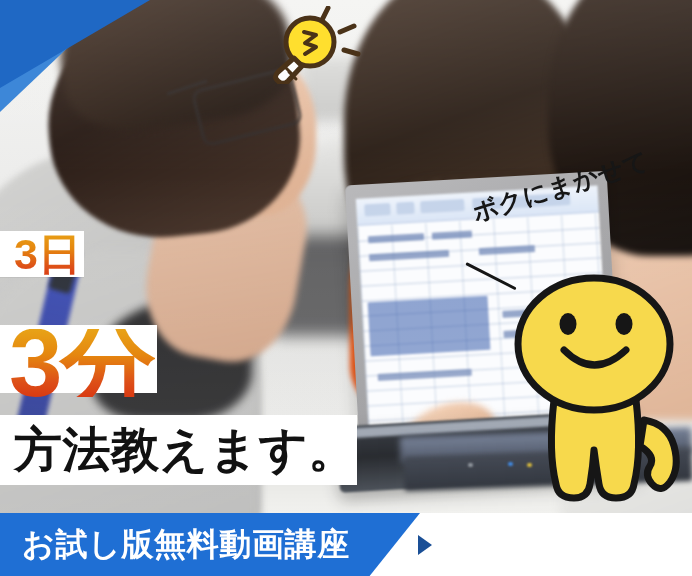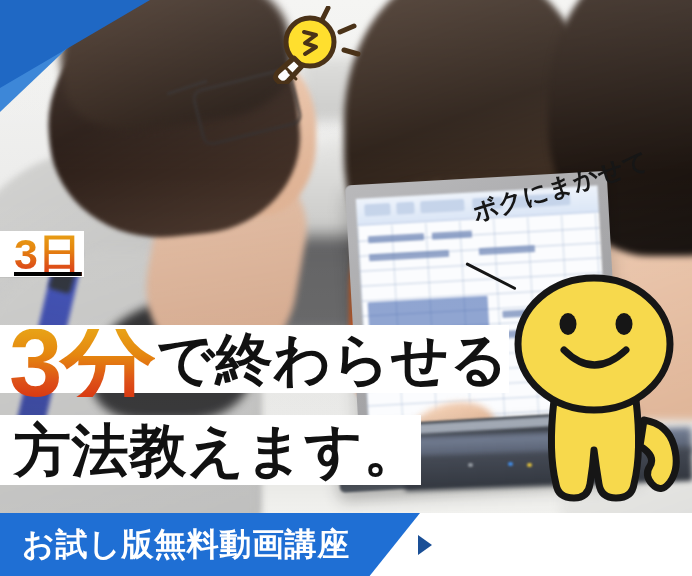--- a/index.html
+++ b/index.html
@@ -250,38 +250,37 @@
     background:linear-gradient(180deg,#e8a317 0%,#e5870f 38%,#dd4f18 78%,#d93a12 100%);
     -webkit-background-clip:text;background-clip:text;
     color:transparent;-webkit-text-fill-color:transparent;
   }
 
   
   #line1{
     left:0;top:231px;height:46px;padding-left:14px;
     font-size:40px;line-height:46px;
     box-shadow:0 1px 0 rgba(0,0,0,.05);
-    text-decoration:underline;
   }
   #line1 .hl-accent{font-size:43px;margin-right:2px;}
 
   
   #line2{
     left:0;top:325px;height:68px;padding-left:9px;
     font-size:57px;line-height:68px;
   }
   #line2 .big{
     font-size:96px;line-height:68px;
     position:relative;top:4px;margin-right:2px;
     letter-spacing:-.02em;
   }
   
   #line3{
     left:0;top:415px;height:70px;padding-left:14px;
-    font-size:57px;line-height:70px;
+    font-size:48px;line-height:70px;
   }
 
   
   .mascot{position:absolute;left:492px;top:232px;width:200px;height:300px;}
   .mascot svg{display:block;}
 
   .speech{
     position:absolute;left:478px;top:196px;
     font-size:25px;font-weight:700;color:#161616;
     transform:rotate(-17deg);transform-origin:left bottom;
@@ -403,21 +402,20 @@
       <path d="M46 26 L58 29 L47 37 L58 41 L47 48" fill="none" stroke="#4a3218" stroke-width="4" stroke-linejoin="round" stroke-linecap="round"></path>
     </svg>
   </div>
 
   <div class="band" id="line1">
     <span class="hl-accent">3日</span>
   </div>
 
   <div class="band" id="line2">
     <span class="hl-accent big">3分</span>
-    <span class="blk">で終わらせる</span>
   </div>
 
   <div class="band" id="line3">
     <span class="blk">方法教えます。</span>
   </div>
 
   <div class="speech">ボクにまかせて</div>
   <div class="speech-line"></div>
 
   <div class="mascot">

